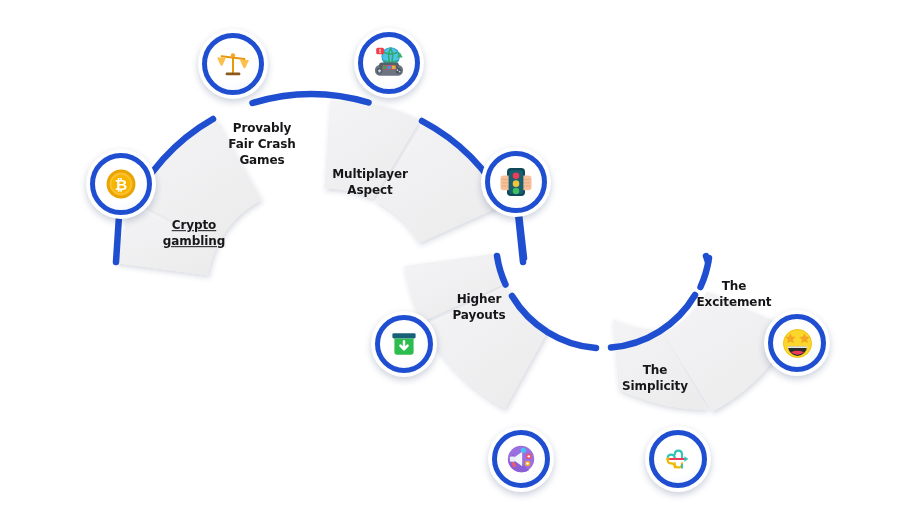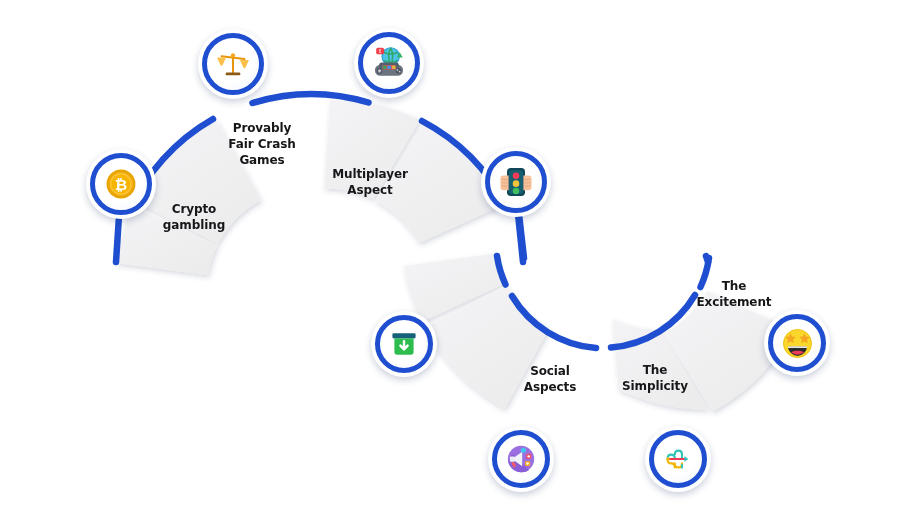--- a/index.html
+++ b/index.html
@@ -98,29 +98,29 @@
       <path d="M 611.0 347.5 A 108 108 0 0 0 695.0 295.0"></path>
       <path d="M 700.5 287.0 A 108 108 0 0 0 709.0 258.0"></path>
     </g>
 
     <g stroke="#1f4fd0" stroke-width="6.5" stroke-linecap="round">
       <line x1="524" y1="258" x2="519" y2="214"></line>
       <line x1="708" y1="262" x2="706" y2="256"></line>
     </g>
   </svg>
 
-  <div class="wedge-label" style="left:194px;top:218px;width:120px;">Crypto
+  <div class="wedge-label" style="left:194px;top:234px;width:120px;text-decoration:underline;">Crypto
 gambling</div>
   <div class="wedge-label" style="left:262px;top:145px;width:120px;">Provably
 Fair Crash
 Games</div>
   <div class="wedge-label" style="left:370px;top:141px;width:122px;margin-top:42px;">Multiplayer
 Aspect</div>
-  <div class="wedge-label" style="left:550px;top:380px;width:112px;">Social
-Aspects</div>
+  <div class="wedge-label" style="left:479px;top:308px;width:112px;">Higher
+Payouts</div>
   <div class="wedge-label" style="left:655px;top:379px;width:112px;">The
 Simplicity</div>
   <div class="wedge-label" style="left:734px;top:295px;width:126px;">The
 Excitement</div>
 
   <div class="node" style="left:121px;top:184px;width:70px;height:70px;">
     <div class="ring" style="width:62px;height:62px;border:5.5px solid #1f4fd0;">
       <svg class="glyph" width="34" height="34" viewBox="0 0 40 40">
         <circle cx="20" cy="20" r="17" fill="#e8a400"></circle>
         <circle cx="20" cy="20" r="13.5" fill="#fbc02d"></circle>

